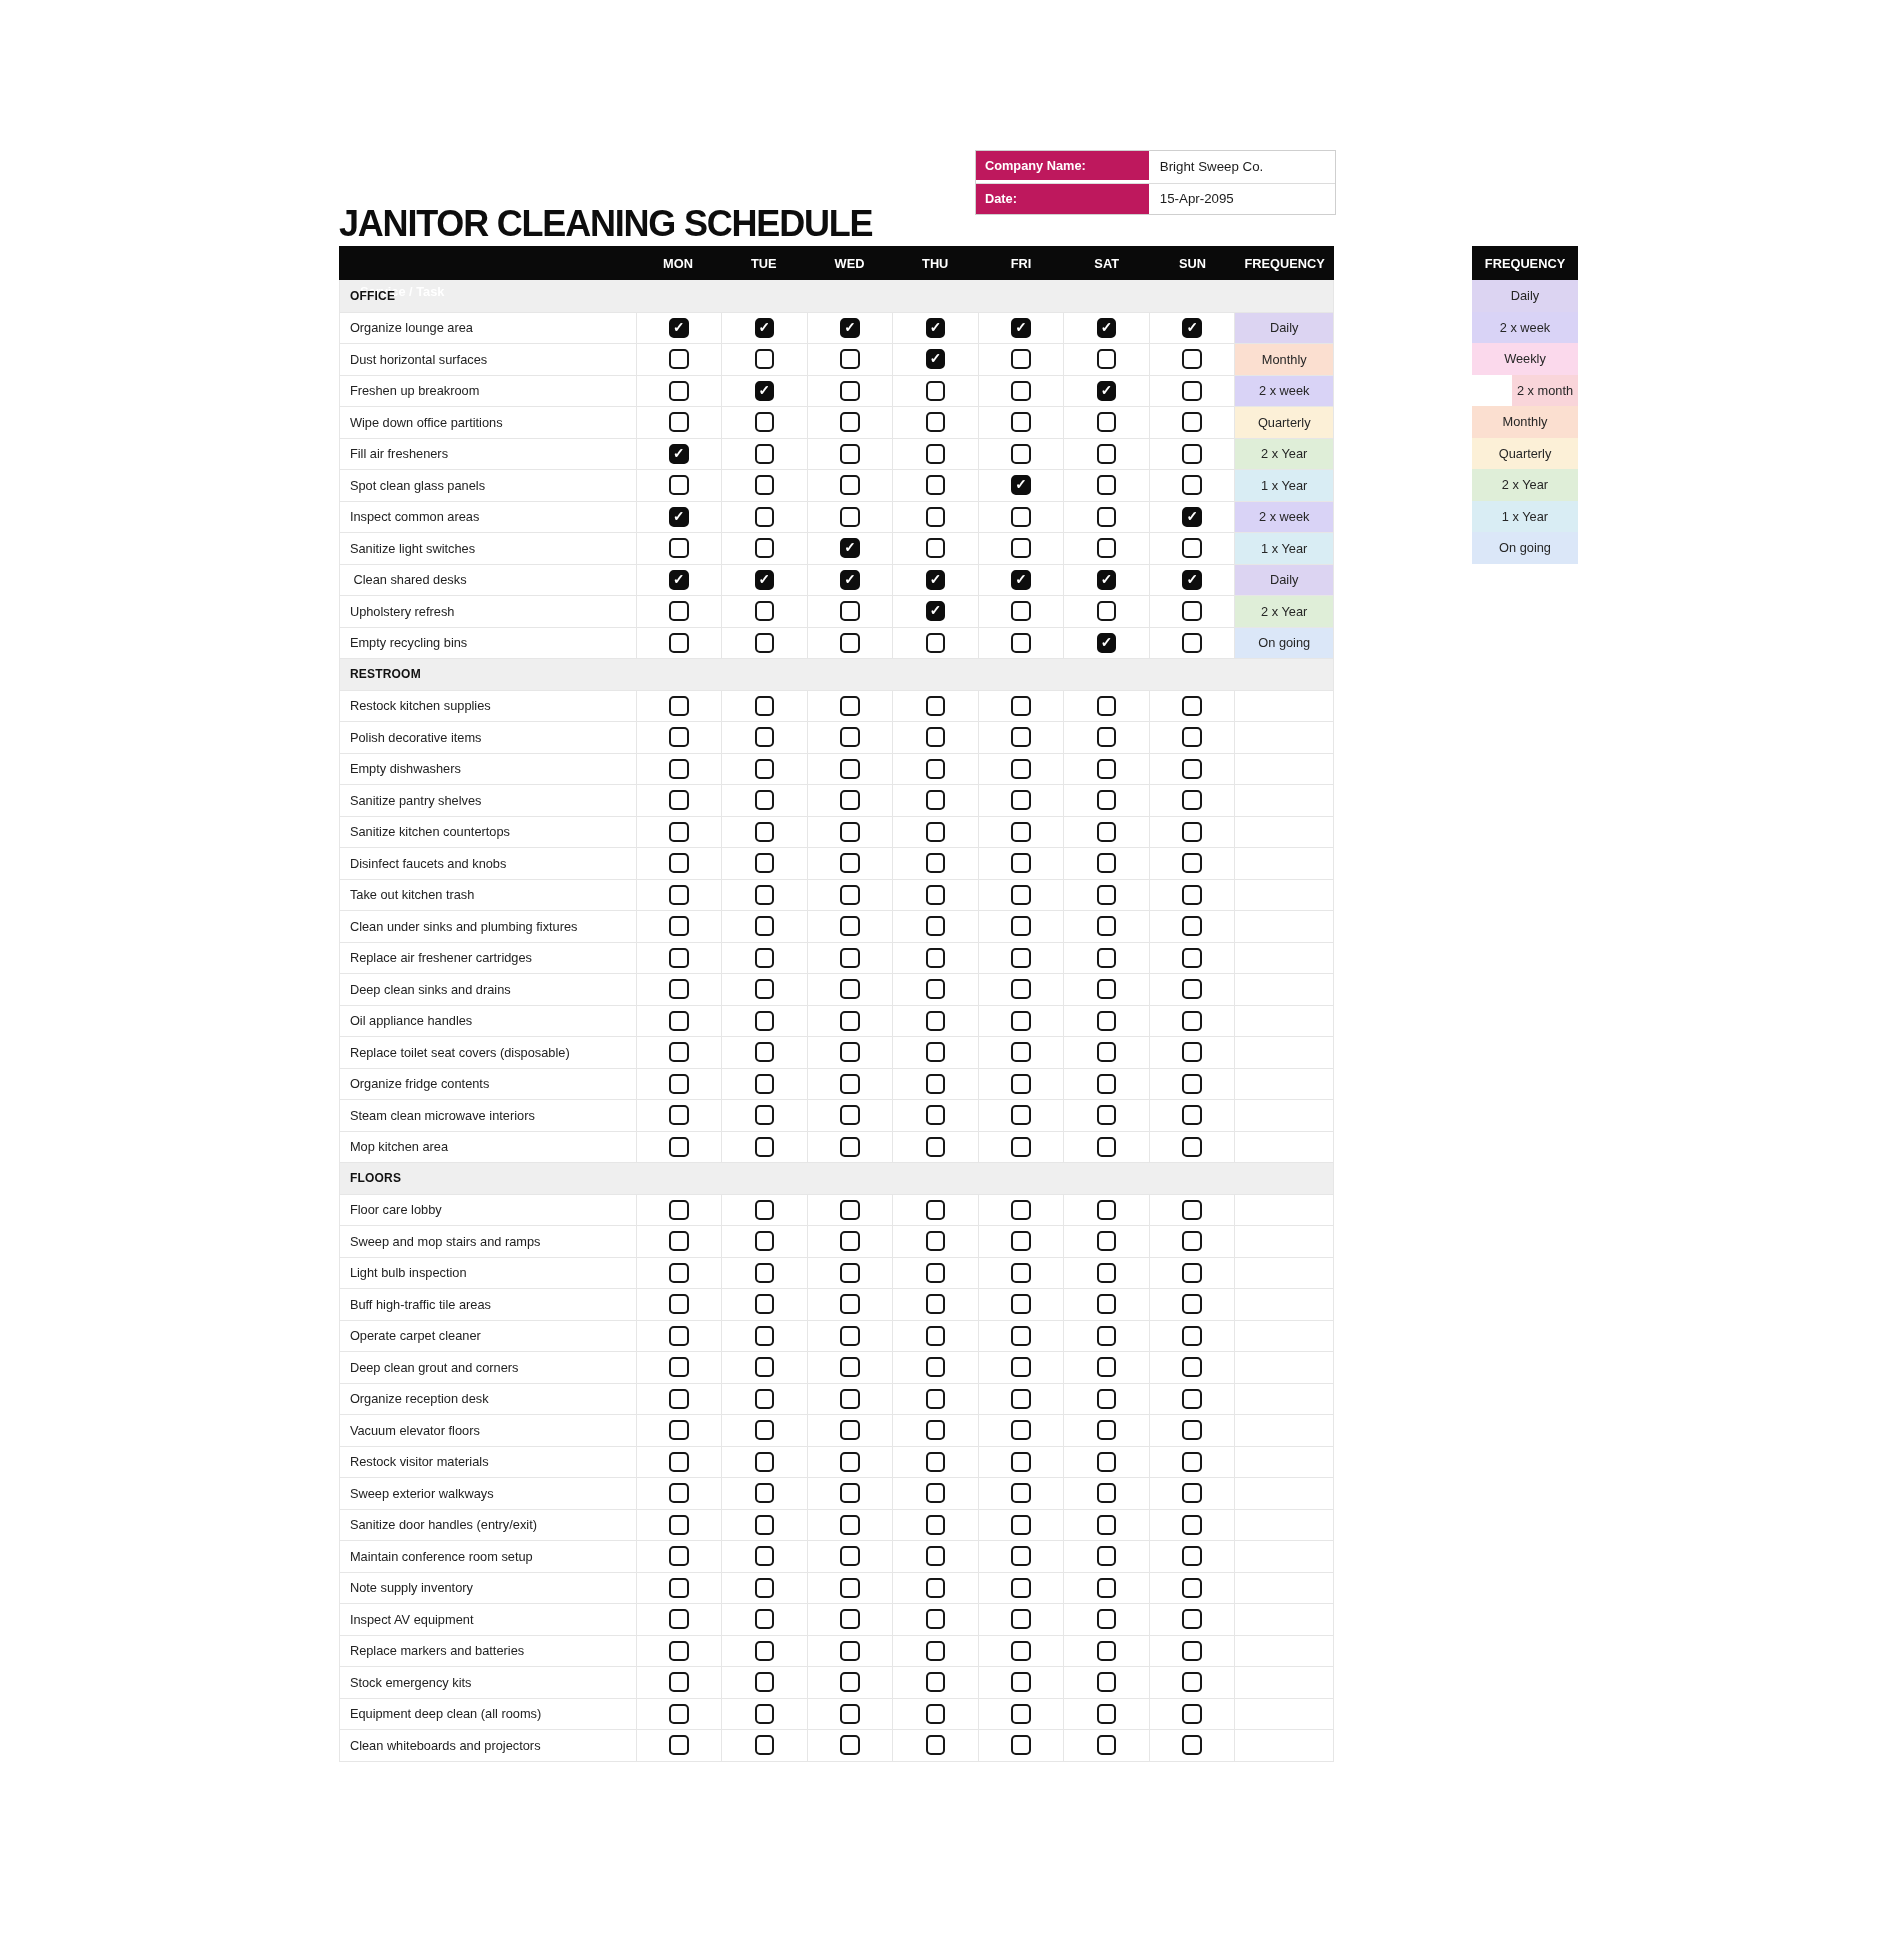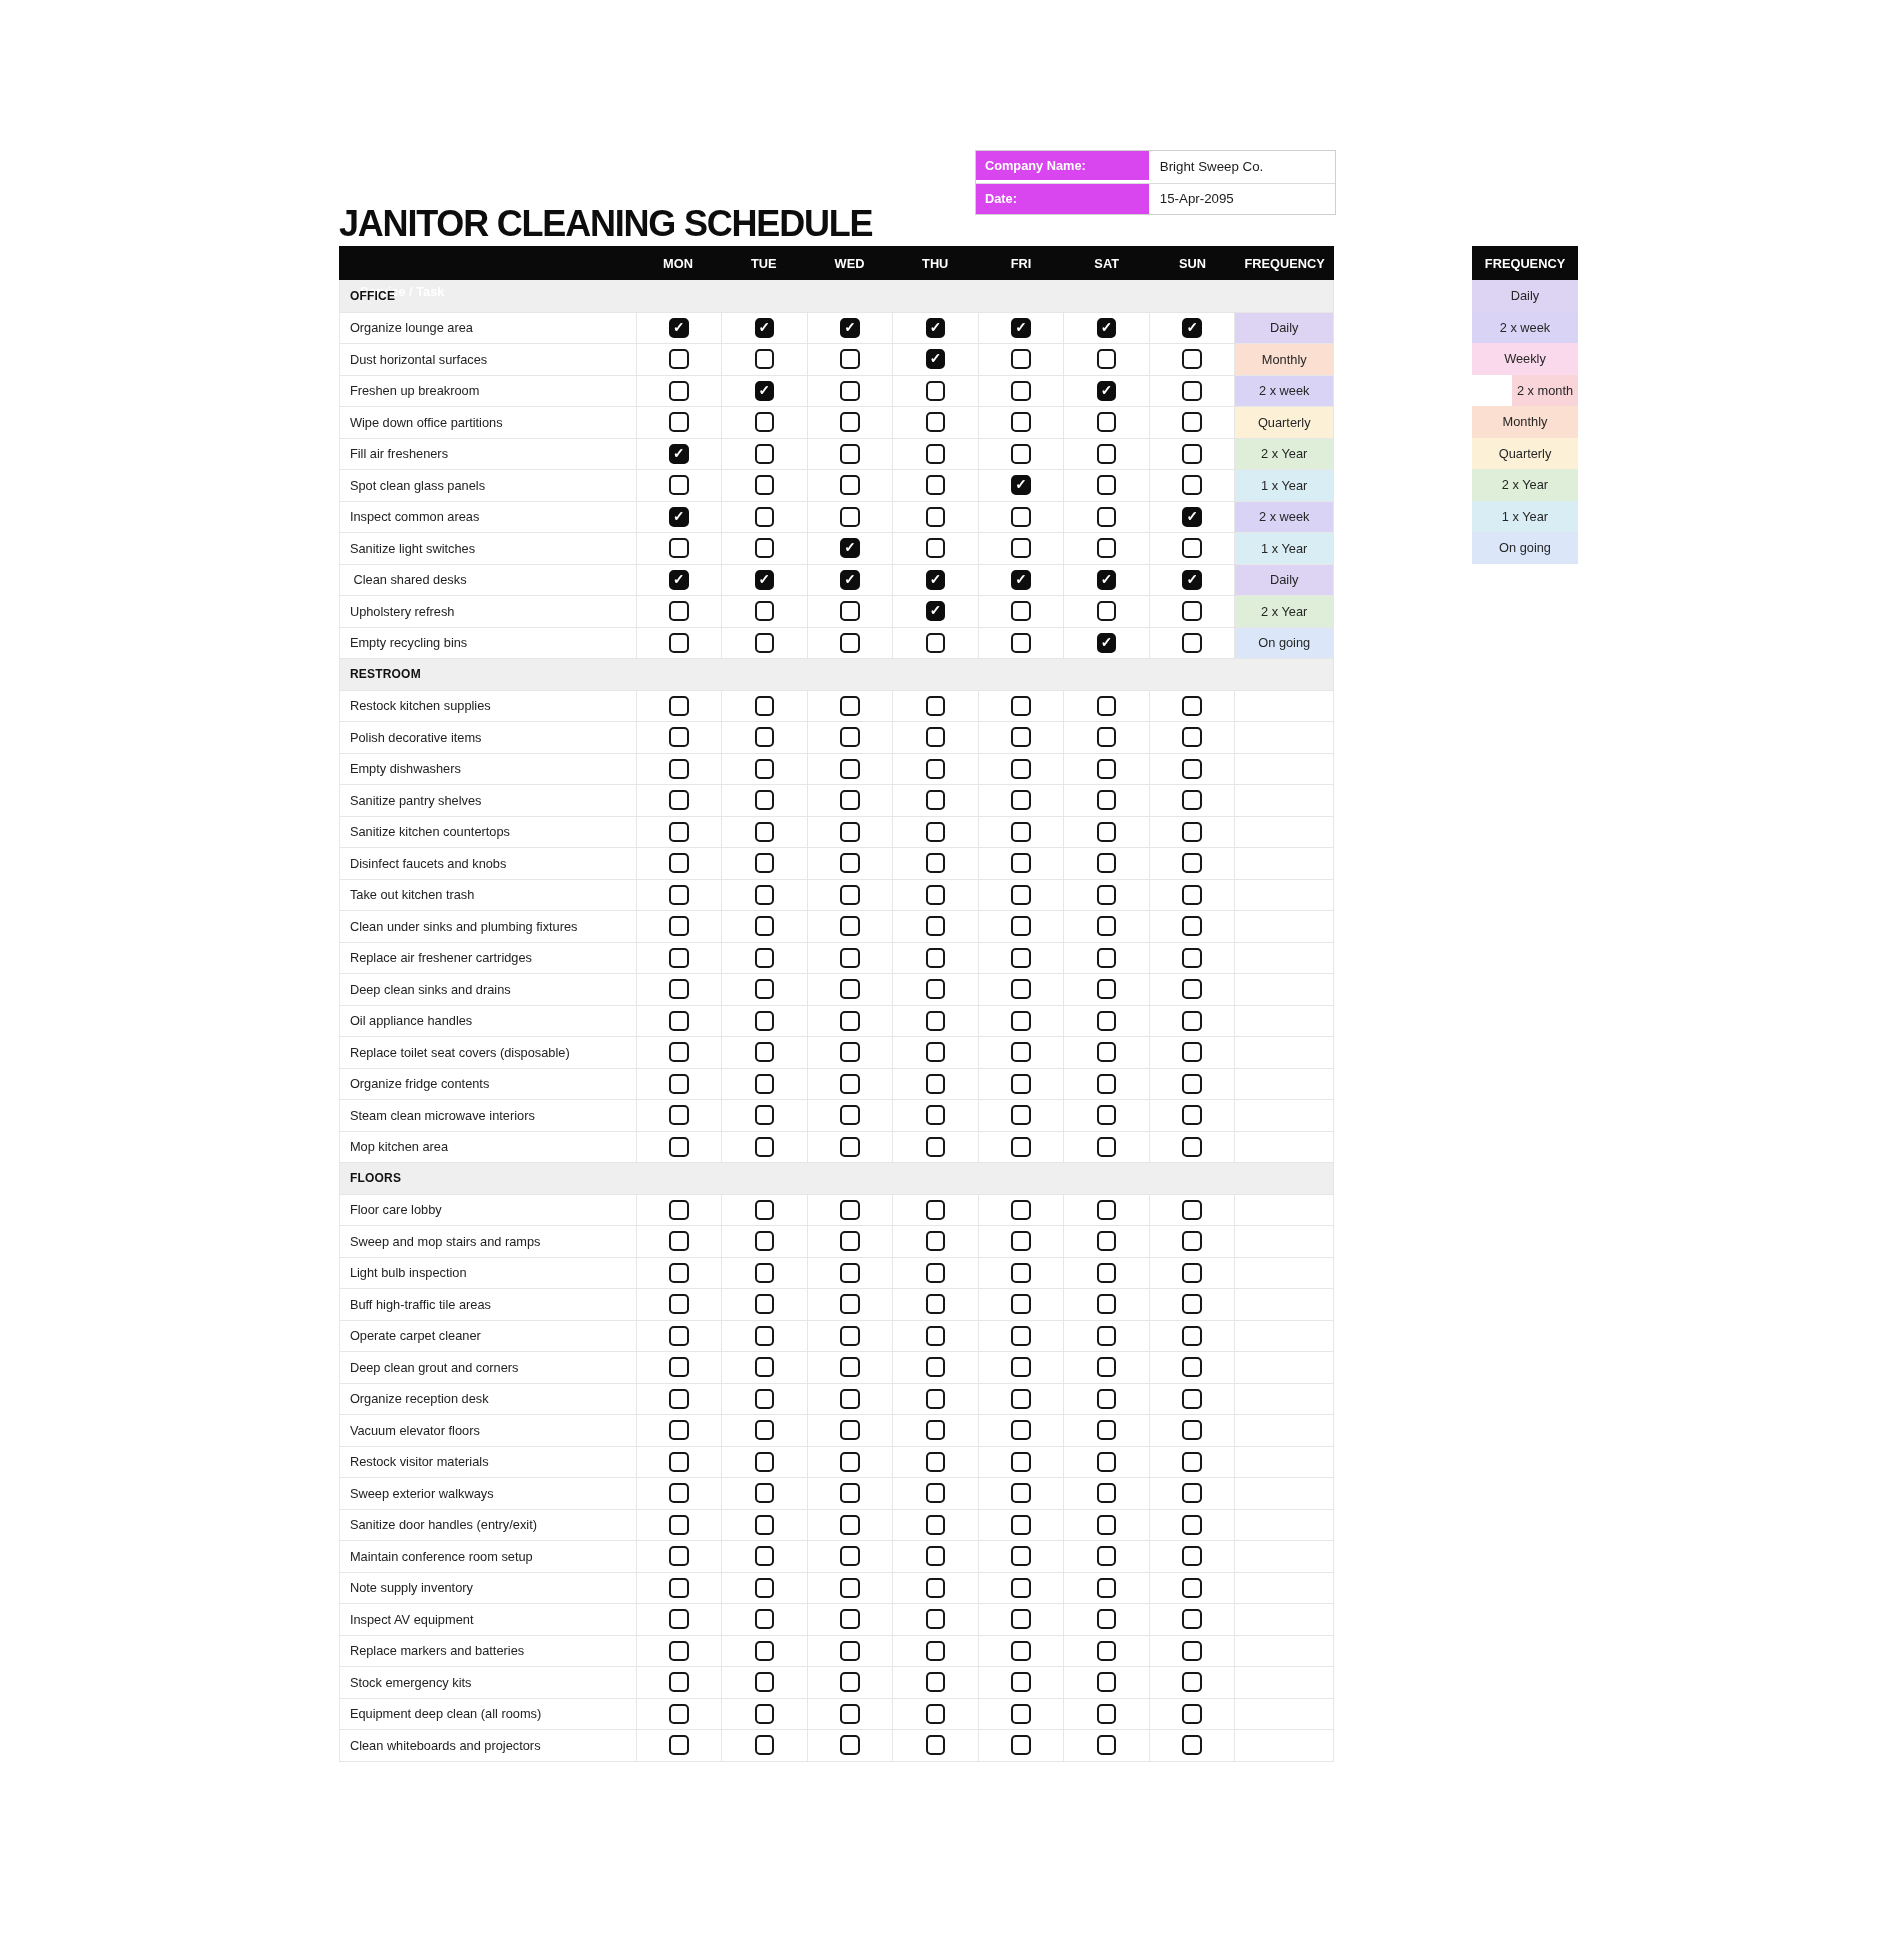--- a/index.html
+++ b/index.html
@@ -17,21 +17,21 @@
   }
 
   
   .company-box {
     position:absolute; left:975px; top:150px; width:361px;
     border:1px solid #cfcfcf; background:#fff;
   }
   .company-row { display:flex; height:31.5px; align-items:stretch; }
   .company-row + .company-row { border-top:1px solid #dcdcdc; }
   .company-label {
-    width:173px; background:#d946ef; color:#fff; font-weight:bold;
+    width:173px; background:#be185d; color:#fff; font-weight:bold;
     font-size:12.8px; display:flex; align-items:center; padding-left:8.9px;
   }
   .company-row:first-child .company-label { border-bottom:3px solid #fff; }
   .company-value {
     flex:1; display:flex; align-items:center; padding-left:10.8px;
     font-size:13.3px; color:#1c1c1c;
   }
 
   
   .schedule-table { position:absolute; left:339px; top:246px; width:995px; }

